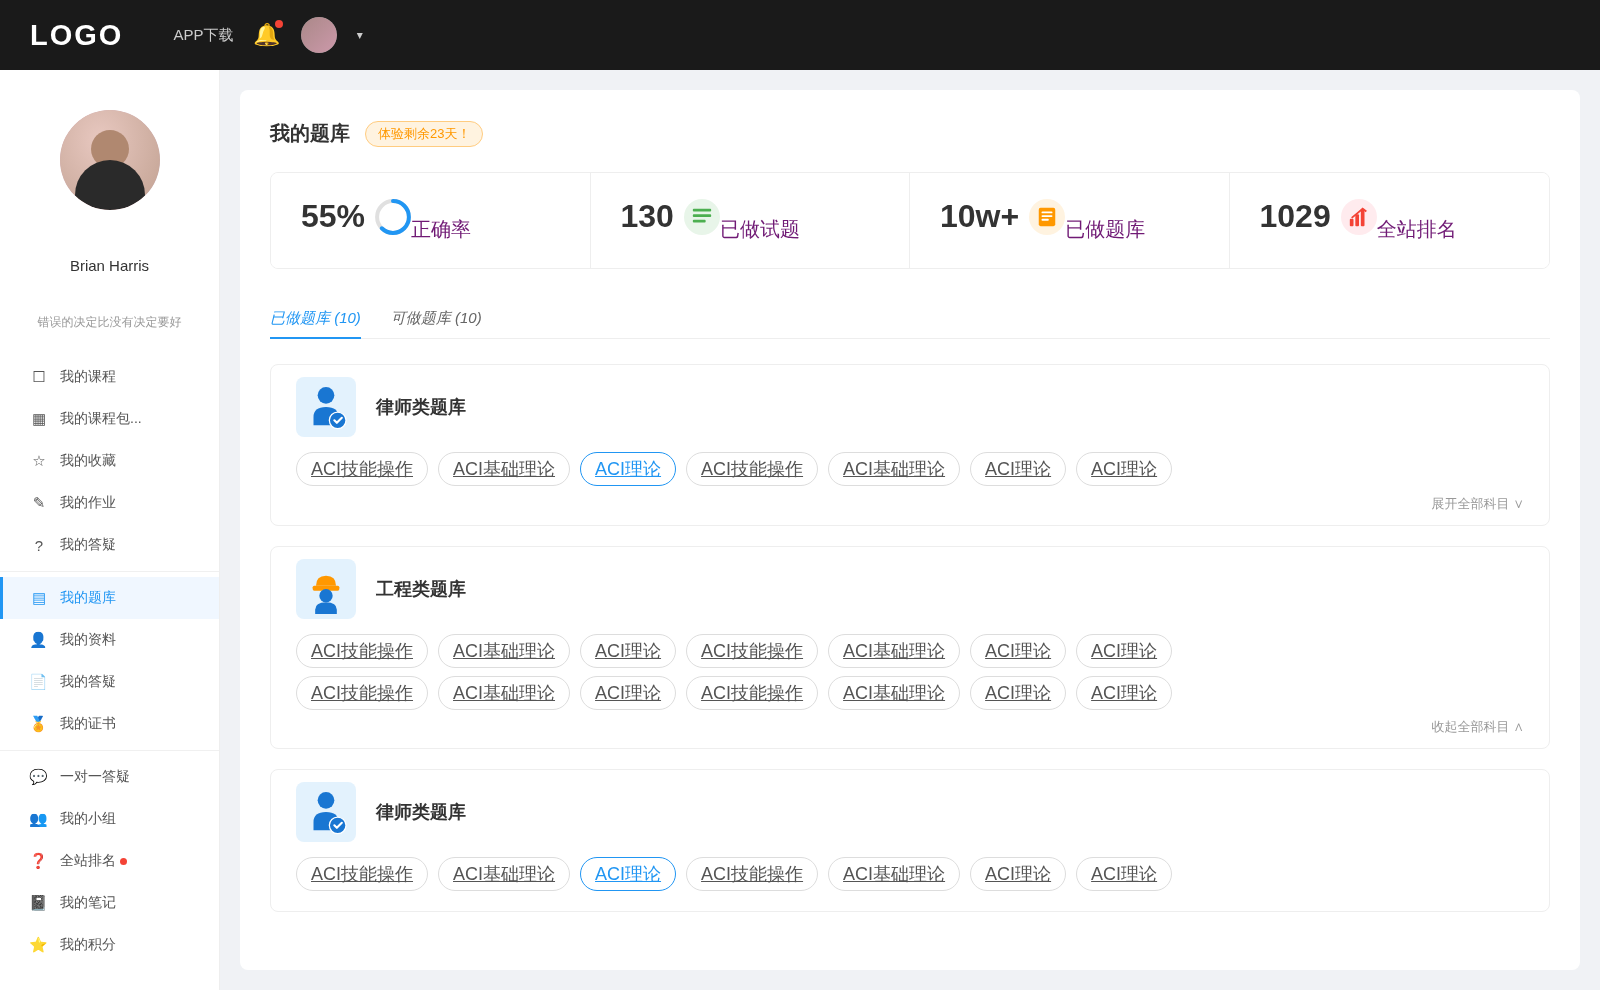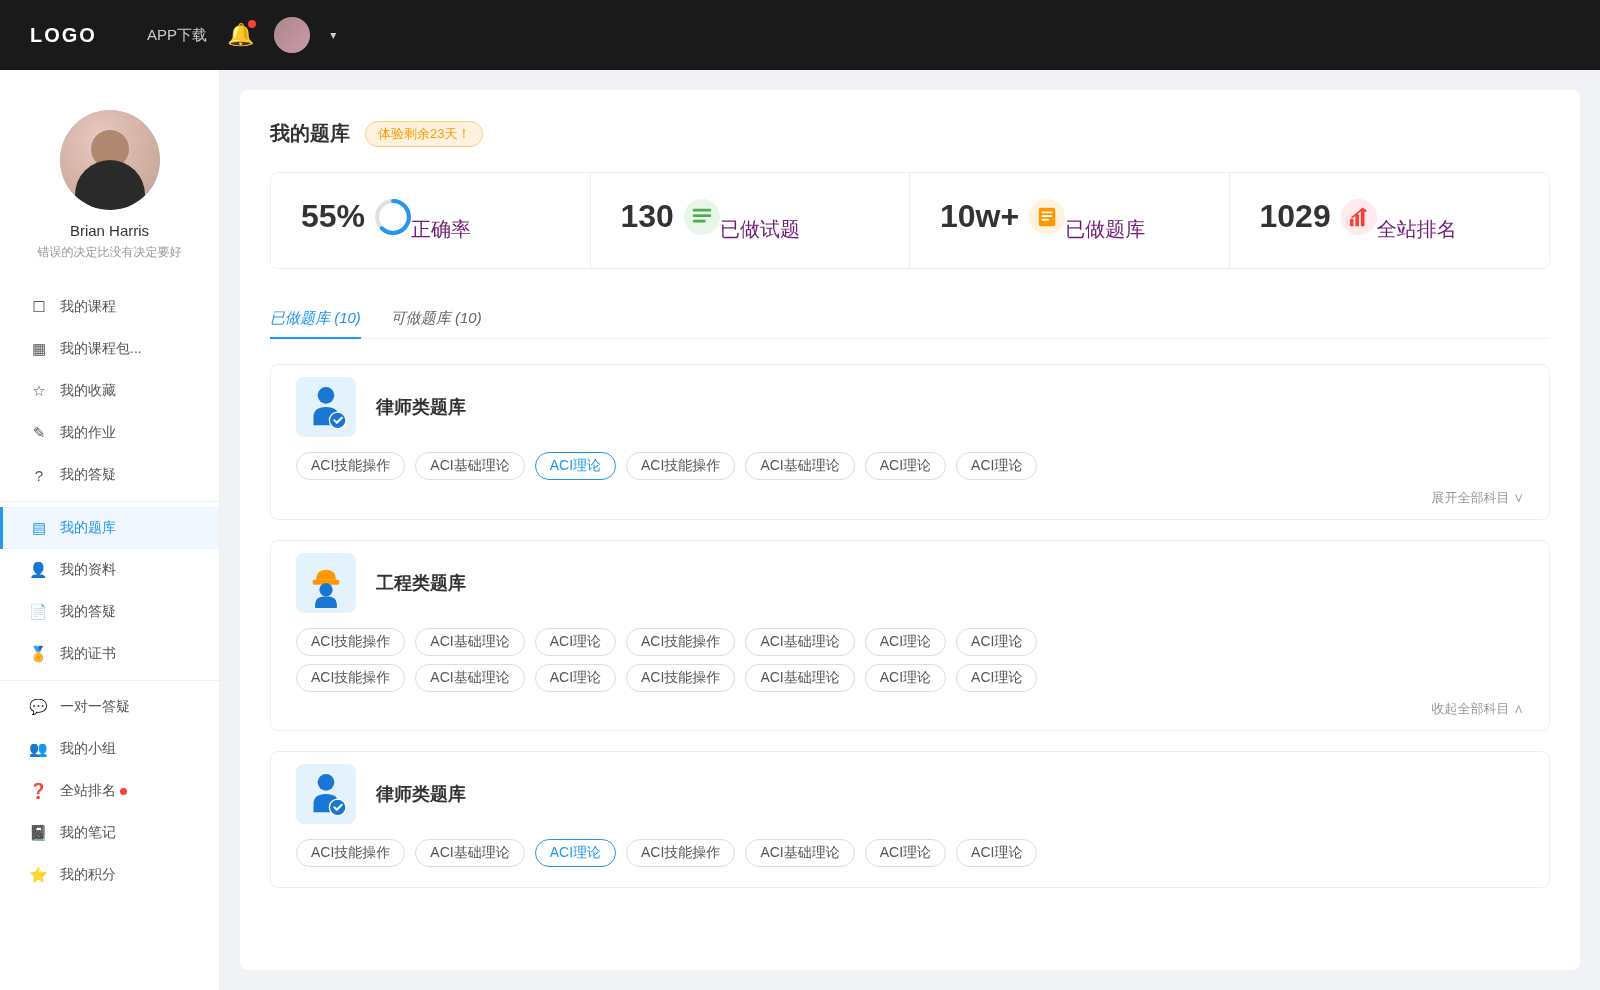--- a/index.html
+++ b/index.html
@@ -11,21 +11,21 @@
       height: 70px;
       display: flex;
       align-items: center;
       padding: 0 30px;
       position: fixed;
       top: 0; left: 0; right: 0;
       z-index: 100;
     }
     .navbar-logo {
       color: white;
-      font-size: 20px;
+      font-size: 29px;
       font-weight: bold;
       margin-right: 50px;
       letter-spacing: 2px;
     }
     .navbar-nav {
       display: flex;
       align-items: center;
       gap: 30px;
       flex: 1;
     }
@@ -100,20 +100,21 @@
       min-height: 920px;
       padding-top: 20px;
       border-right: 1px solid #eee;
       flex-shrink: 0;
     }
     .sidebar-profile {
       display: flex;
       flex-direction: column;
       align-items: center;
       padding: 20px 10px 15px;
+      gap: 35px;
     }
     .profile-avatar {
       width: 100px; height: 100px;
       border-radius: 50%;
       background: linear-gradient(135deg, #d4a8a8, #c9b8c5);
       margin-bottom: 12px;
       overflow: hidden;
       display: flex; align-items: center; justify-content: center;
     }
     .profile-avatar-inner {
@@ -328,24 +329,25 @@
       display: flex;
       flex-wrap: wrap;
       gap: 10px;
       align-items: center;
       margin-bottom: 8px;
     }
     .tag {
       padding: 4px 14px;
       border: 1px solid #ddd;
       border-radius: 20px;
-      font-size: 14px;
+      font-size: 18px;
       color: #555;
       cursor: pointer;
       background: #fff;
+      text-decoration: underline;
     }
     .tag.active {
       border-color: #2196F3;
       color: #2196F3;
       background: #fff;
     }
     .expand-link {
       color: #999;
       font-size: 13px;
       cursor: pointer;

